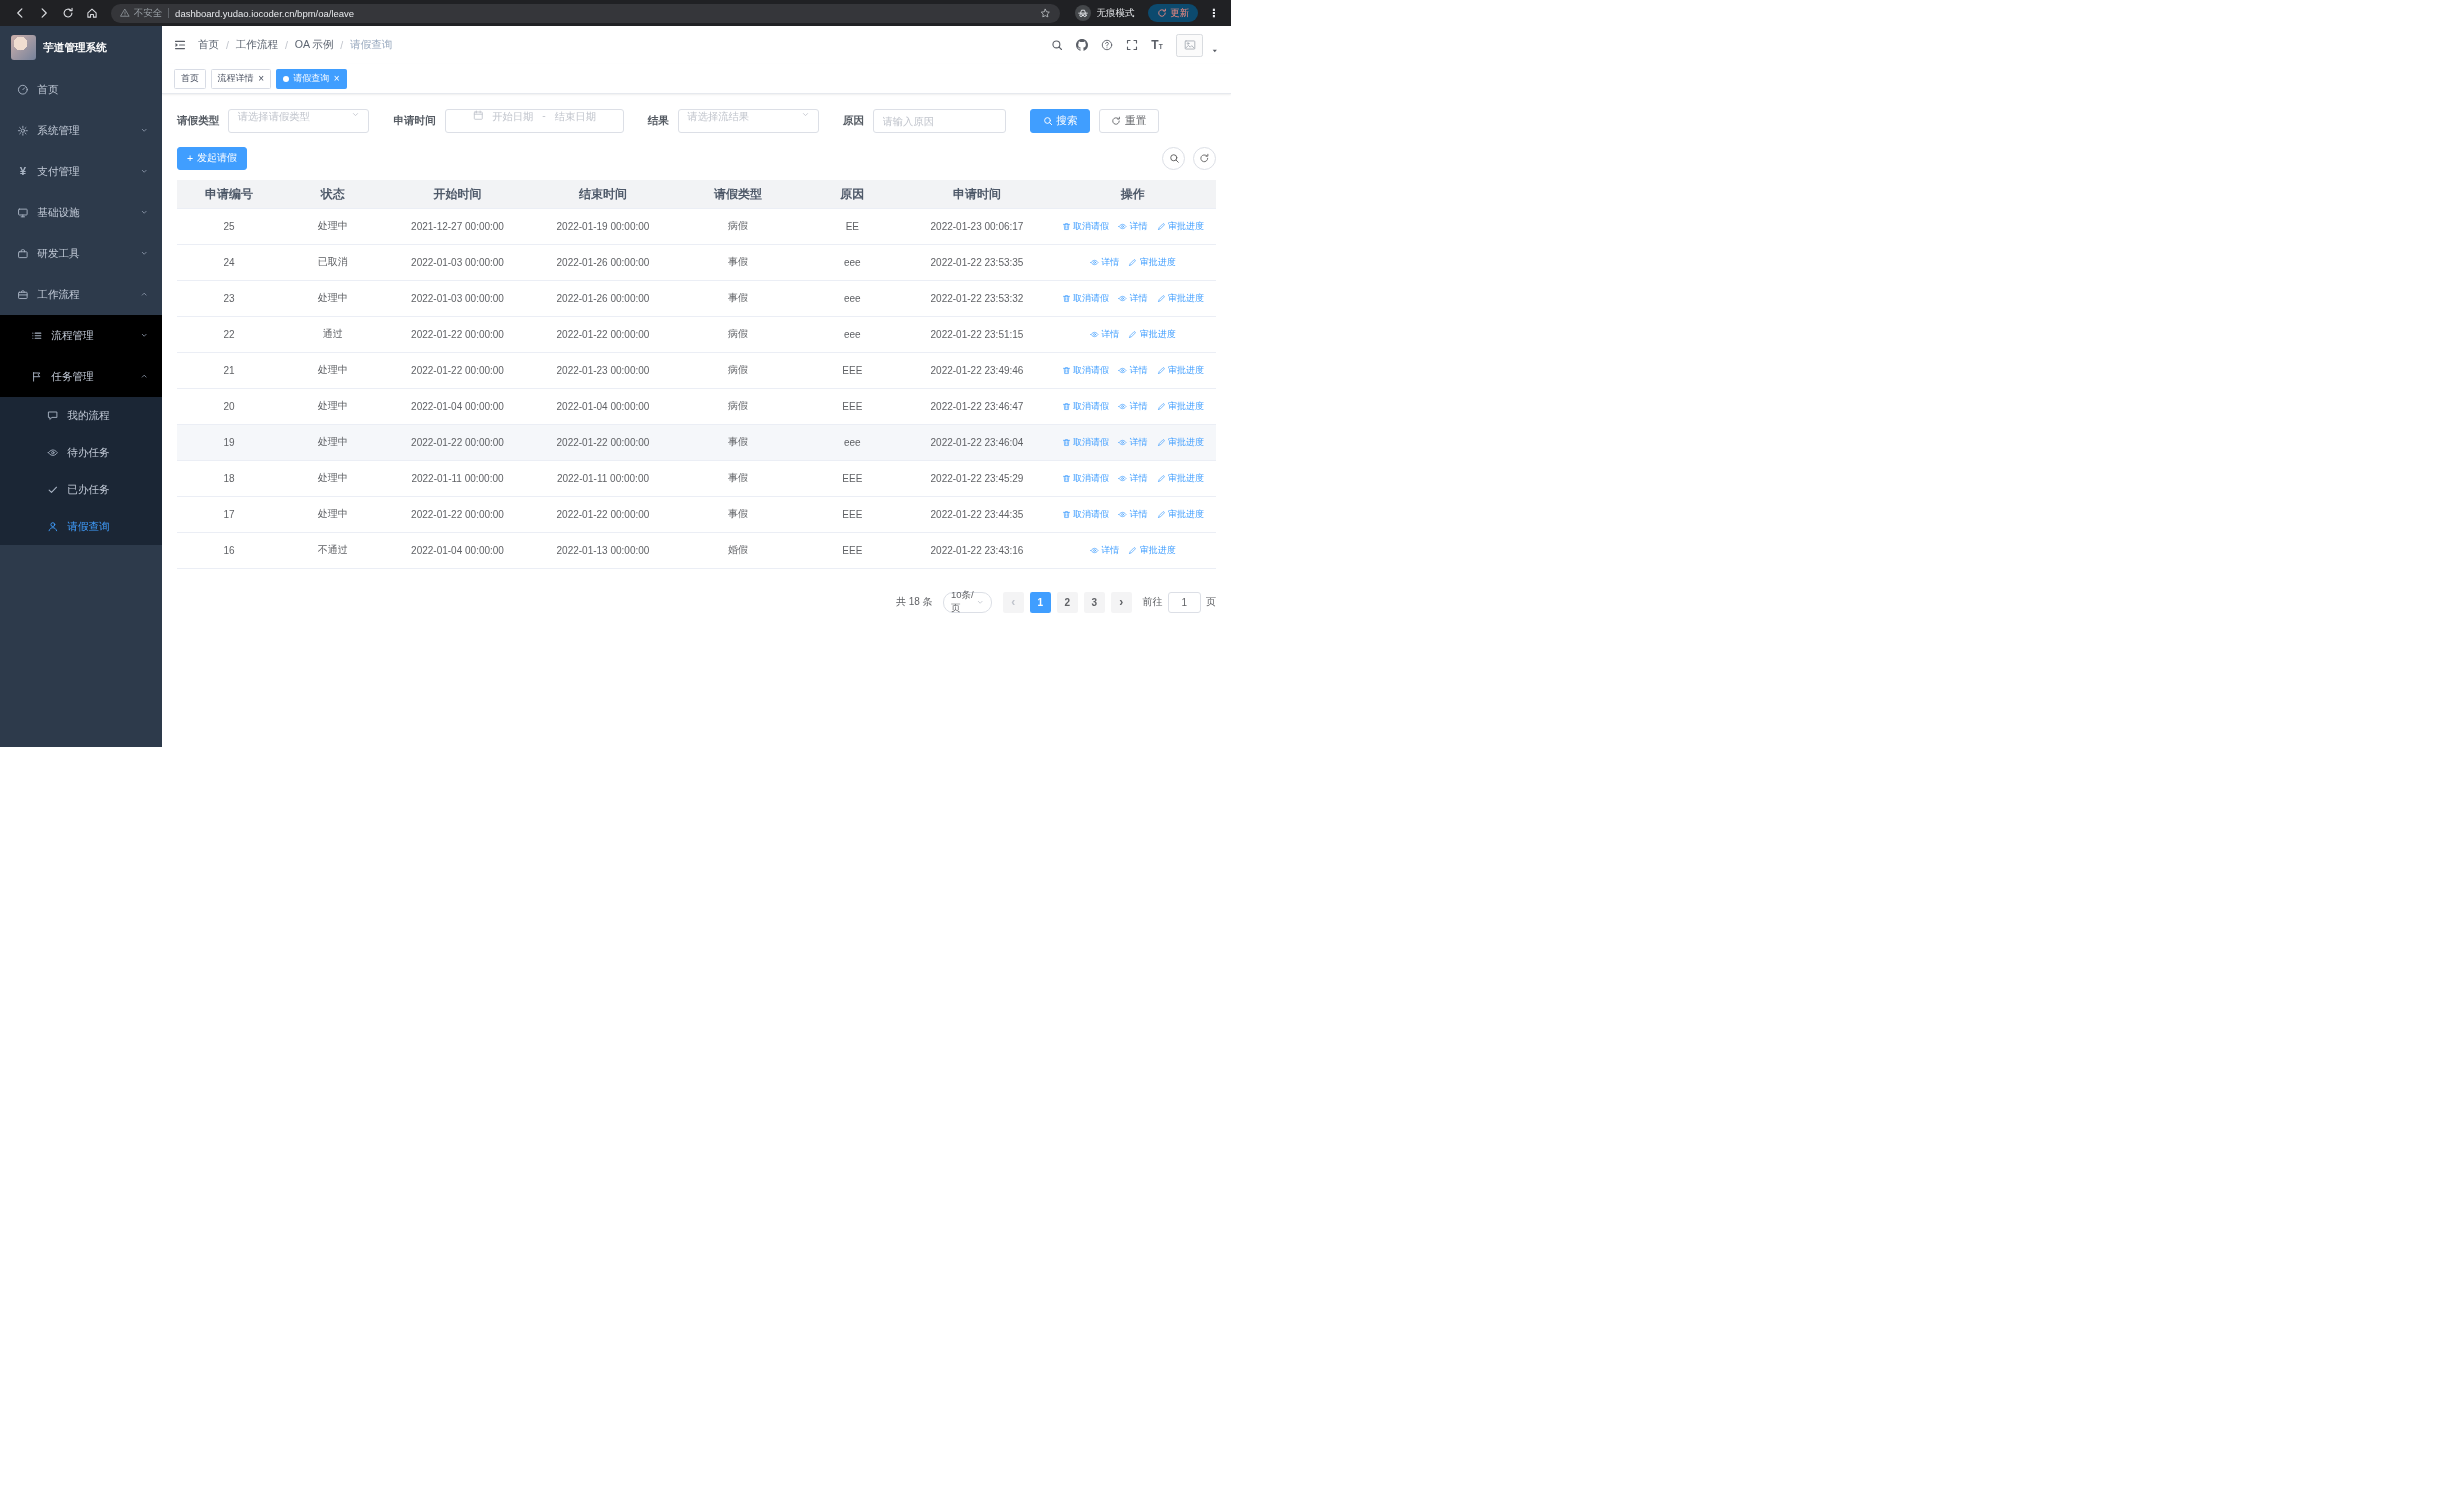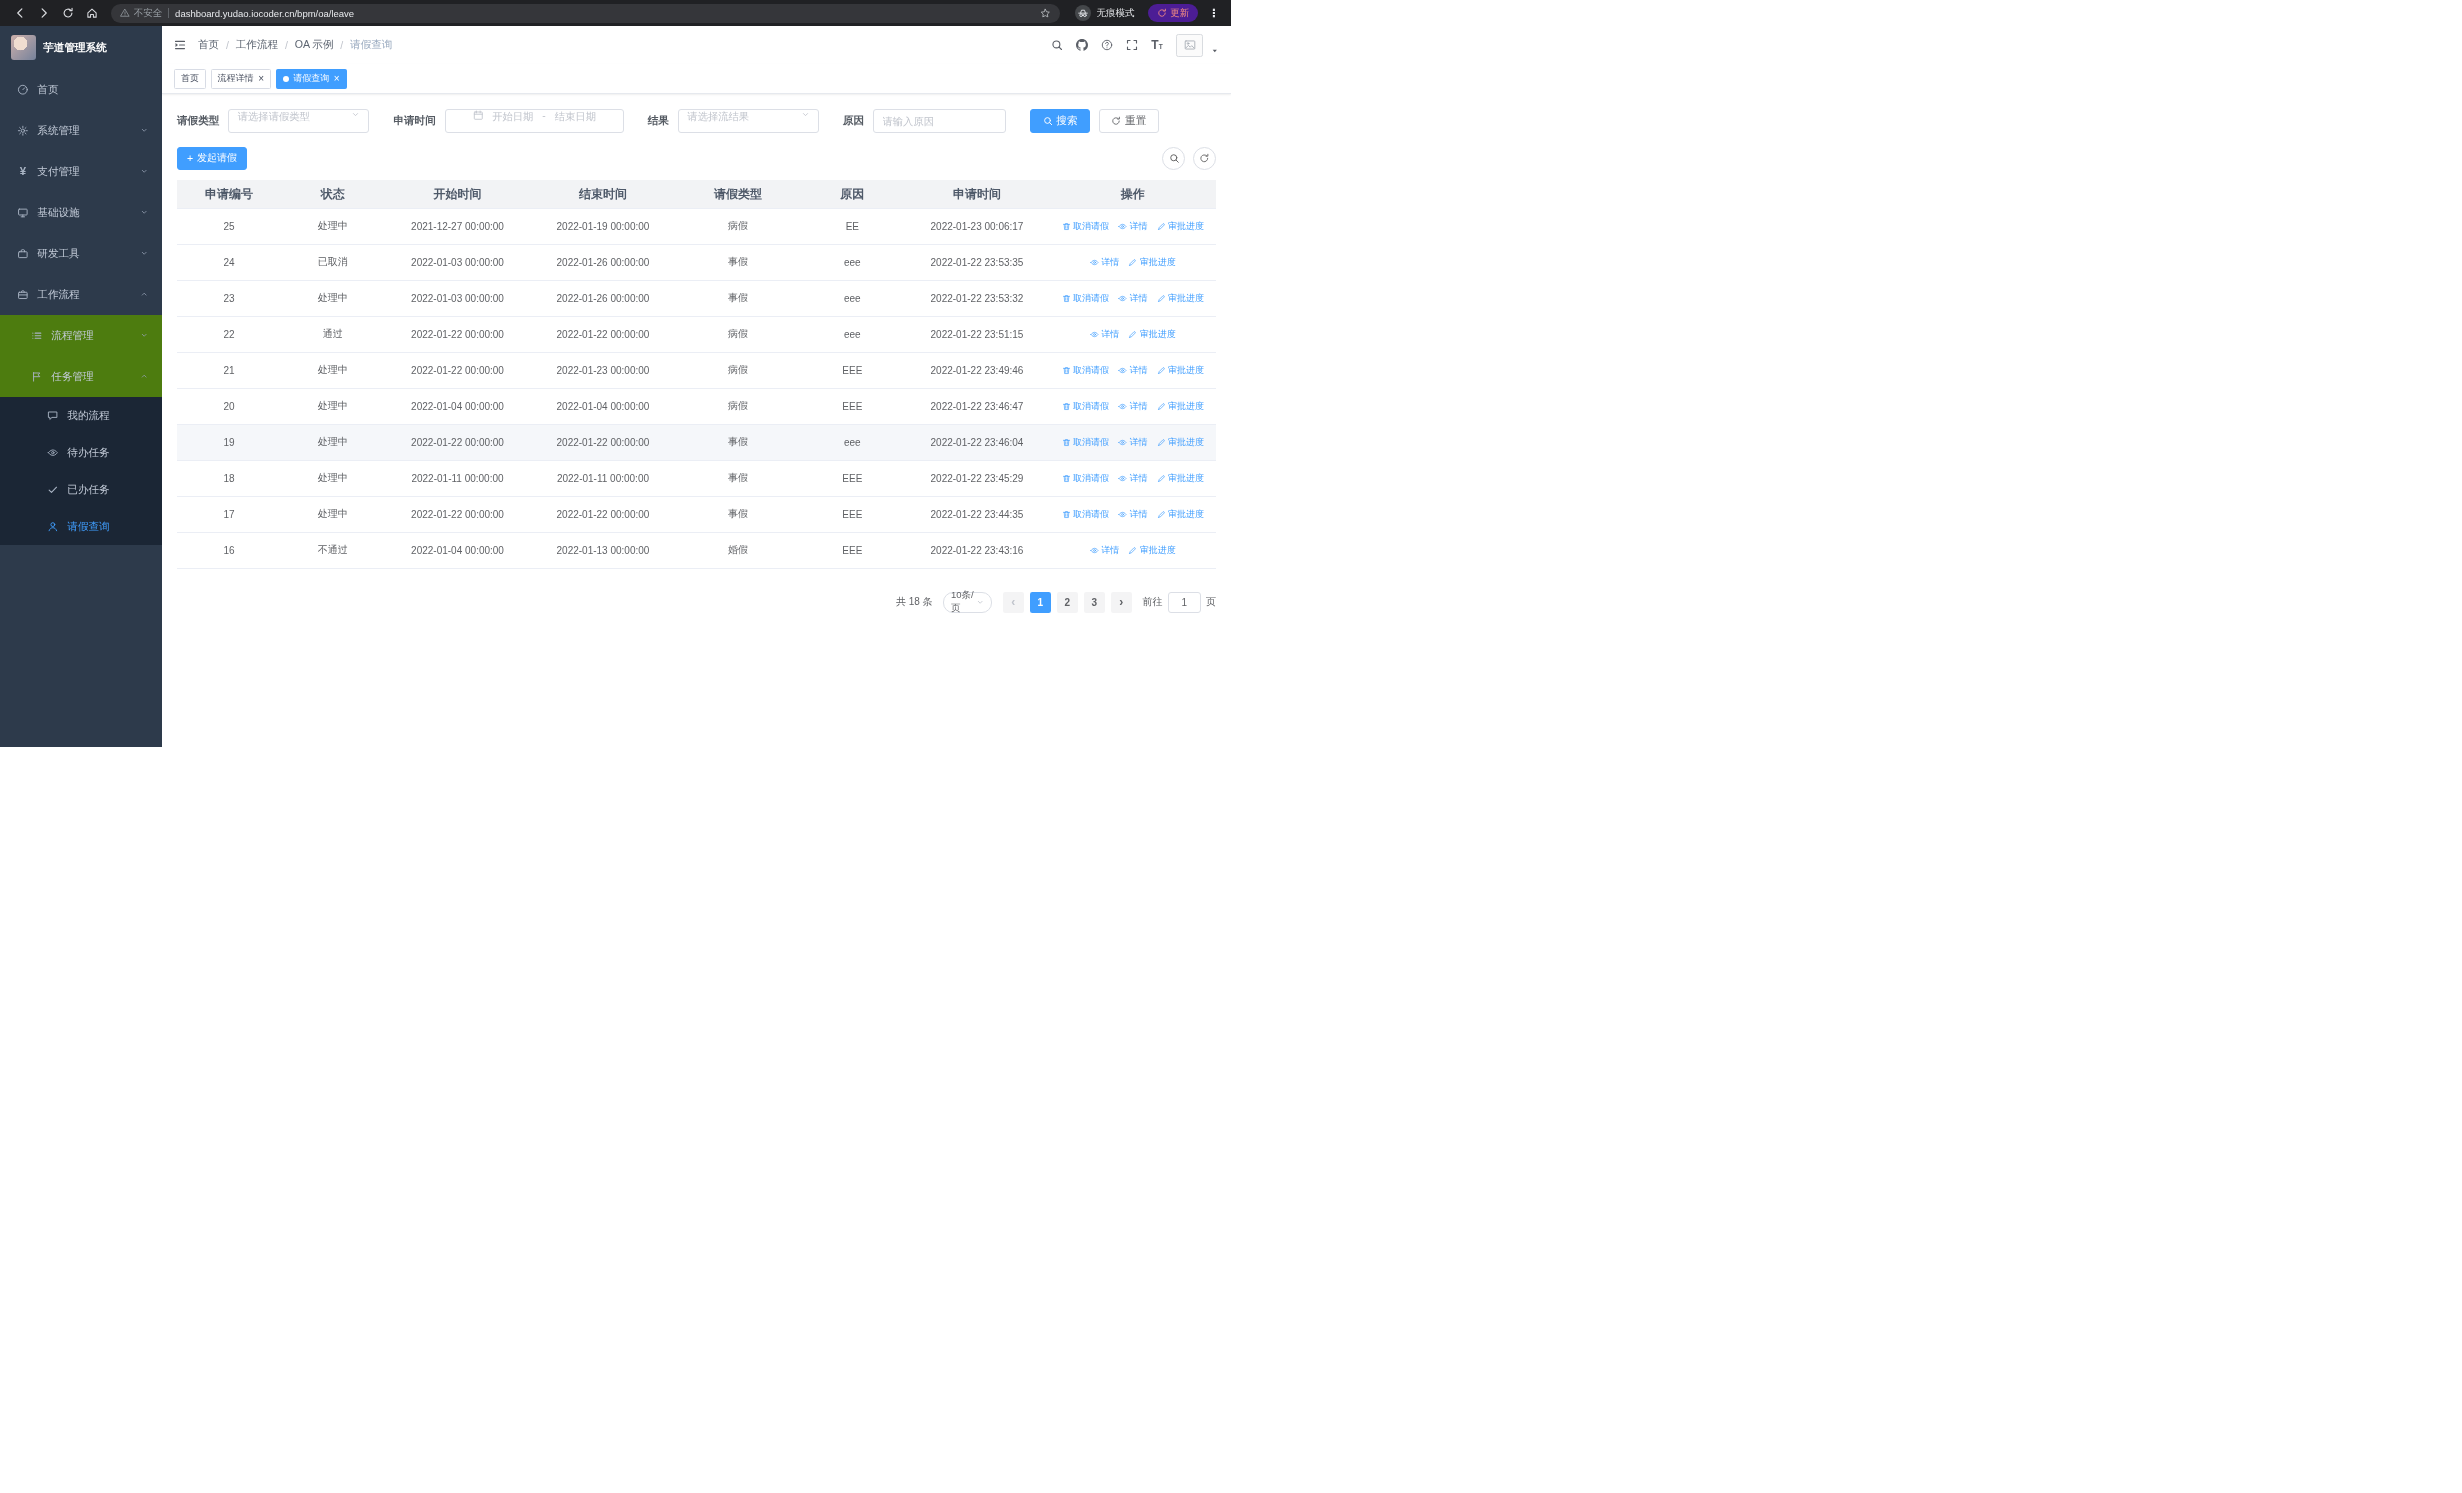--- a/index.html
+++ b/index.html
@@ -13,38 +13,38 @@
 .browser{height:26px;background:#202124;display:flex;align-items:center;padding:0 9px;gap:3px}
 .bnav{width:21px;height:21px;border-radius:50%;display:flex;align-items:center;justify-content:center;color:#dadce0;font-size:11.4px;flex:none;cursor:pointer}
 .addr{flex:1;height:19px;background:#35363a;border-radius:10px;display:flex;align-items:center;padding:8px 9px;gap:6px;margin:0 6px;min-width:0;cursor:text}
 .addr .chip{display:flex;align-items:center;gap:3.8px;color:#9aa0a6;font-size:9.5px}
 .addr .chip .icon{font-size:10px}
 .sep-v{width:0.8px;height:10px;background:#5f6368}
 .addr .url{color:#e8eaed;font-size:9.5px;white-space:nowrap;overflow:hidden}
 .addr .star{margin-left:auto;color:#c4c7cb;font-size:10.6px;cursor:pointer}
 .incog{display:flex;align-items:center;gap:5.3px;color:#e8eaed;font-size:9.5px;padding:0 6px;flex:none}
 .incog .badge{width:16.7px;height:16.7px;border-radius:50%;background:#44474a;display:flex;align-items:center;justify-content:center;color:#e8eaed;font-size:10px}
-.update{height:18px;border-radius:9px;background:#4c1d95;color:#f28b82;display:flex;align-items:center;gap:3.8px;padding:0 8.4px;font-size:9.5px;flex:none;margin:0 4.6px;cursor:pointer}
+.update{height:18px;border-radius:9px;background:#0c4a6e;color:#f28b82;display:flex;align-items:center;gap:3.8px;padding:0 8.4px;font-size:9.5px;flex:none;margin:0 4.6px;cursor:pointer}
 .update .icon{font-size:10px}
 .kebab{color:#e8eaed;font-size:11.4px;width:16.7px;text-align:center;font-weight:bold;cursor:pointer}
 
 
 .app{display:flex;height:721px}
 .sidebar{width:162px;background:#2d3a4b;flex:none;display:flex;flex-direction:column}
 .logo{height:43px;display:flex;align-items:center;gap:7.6px;padding:0 10.6px}
 .logo-img{width:25px;height:25px;border-radius:3px;flex:none;background:radial-gradient(circle at 38% 34%,#f0ddd0 0 30%,rgba(0,0,0,0) 31%),linear-gradient(135deg,#cdb0ab,#76829b)}
 .logo-title{color:#fff;font-weight:bold;font-size:10.6px;white-space:nowrap}
 .menu{flex:1}
 .menu-item{display:flex;align-items:center;height:41px;color:#c3cbd8;cursor:pointer;font-size:10.6px}
 .menu-item .m-ic{margin-right:7.6px;color:#a9b4c4;font-size:11.4px;width:13.7px}
 .menu-item .m-label{flex:1;white-space:nowrap}
 .menu-item .chev{margin-right:13.7px;color:#94a0b2;font-size:8.4px}
 .chev.up{transform:rotate(180deg)}
 .menu-item.l1{padding-left:16px}
-.menu-item.l2{padding-left:30px;background:#4d7c0f}
+.menu-item.l2{padding-left:30px;background:#000000}
 .menu-item.l3{padding-left:46px;background:#1b2635;height:37px}
 .menu-item.active,.menu-item.active .m-ic{color:#409EFF}
 
 .main{flex:1;display:flex;flex-direction:column;min-width:0;background:#fff}
 .navbar{height:38px;display:flex;align-items:center;padding:0 12px}
 .hamb{color:#5a5e66;font-size:13.7px;margin-right:12px;display:flex;cursor:pointer}
 .breadcrumb{display:flex;align-items:center;gap:6.8px;font-size:10.6px}
 .bc-item{color:#5c6470;cursor:pointer}
 .bc-item.last{color:#97a8be;cursor:default}
 .bc-sep{color:#c0c4cc}

